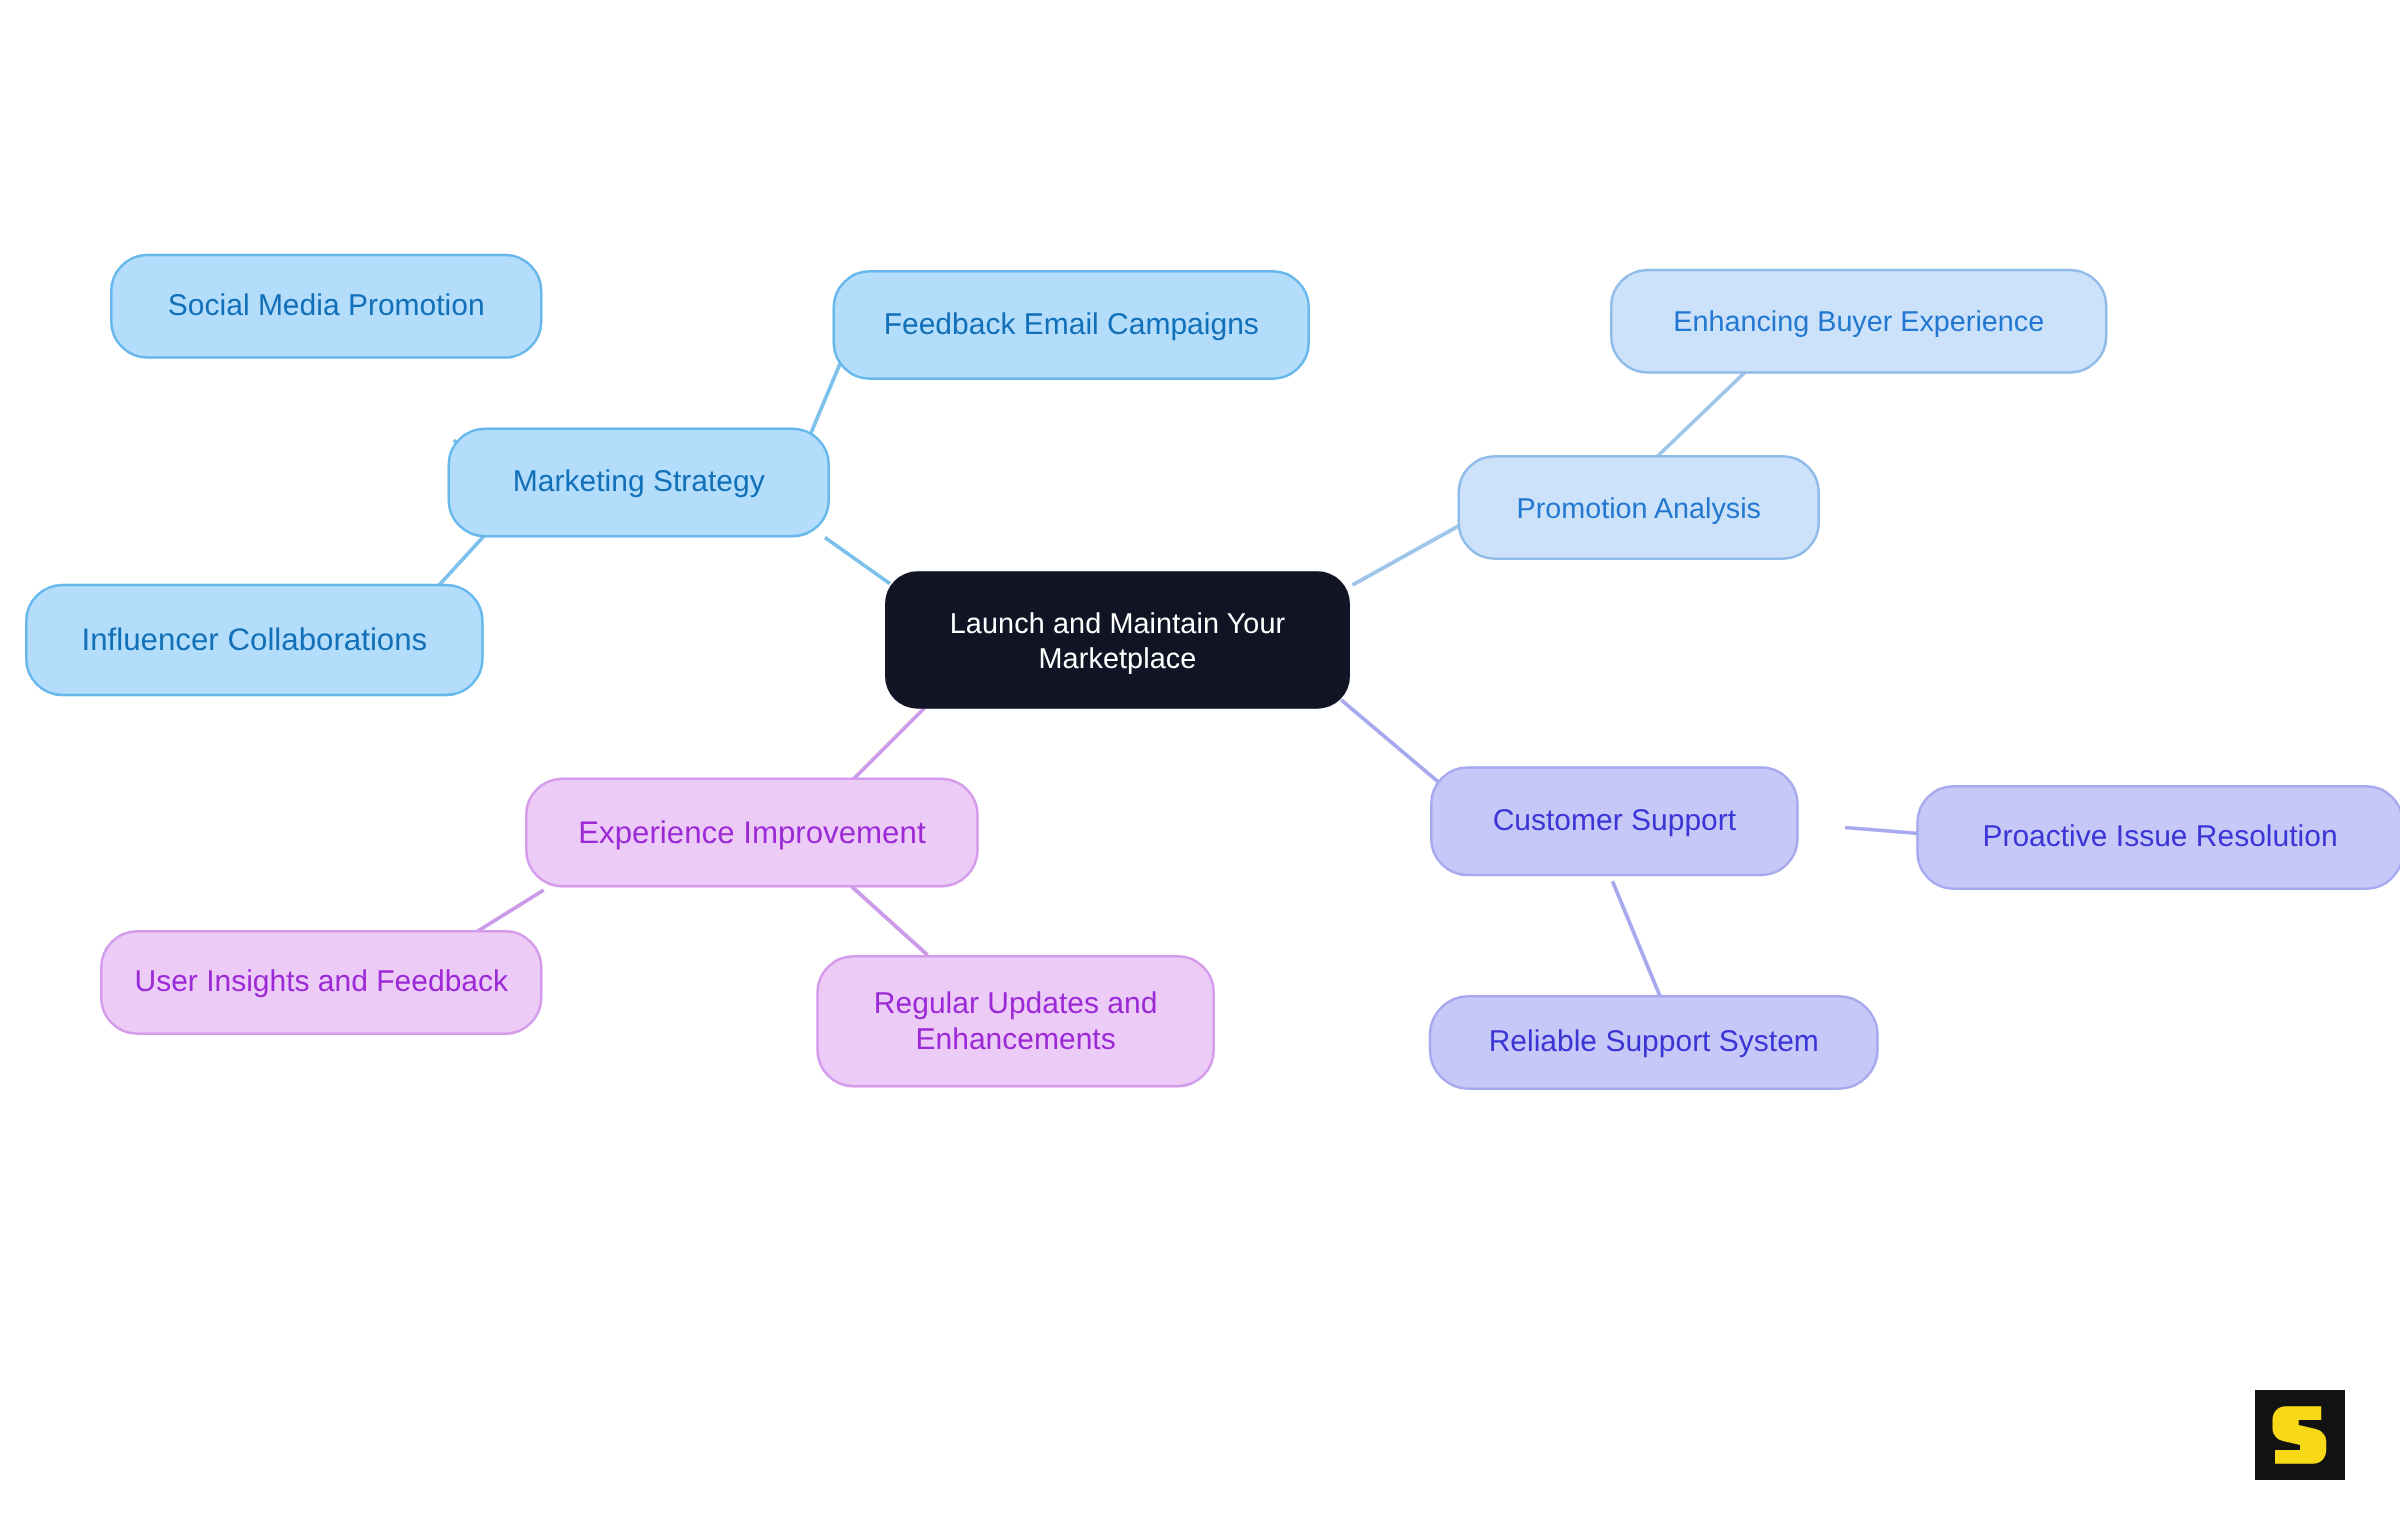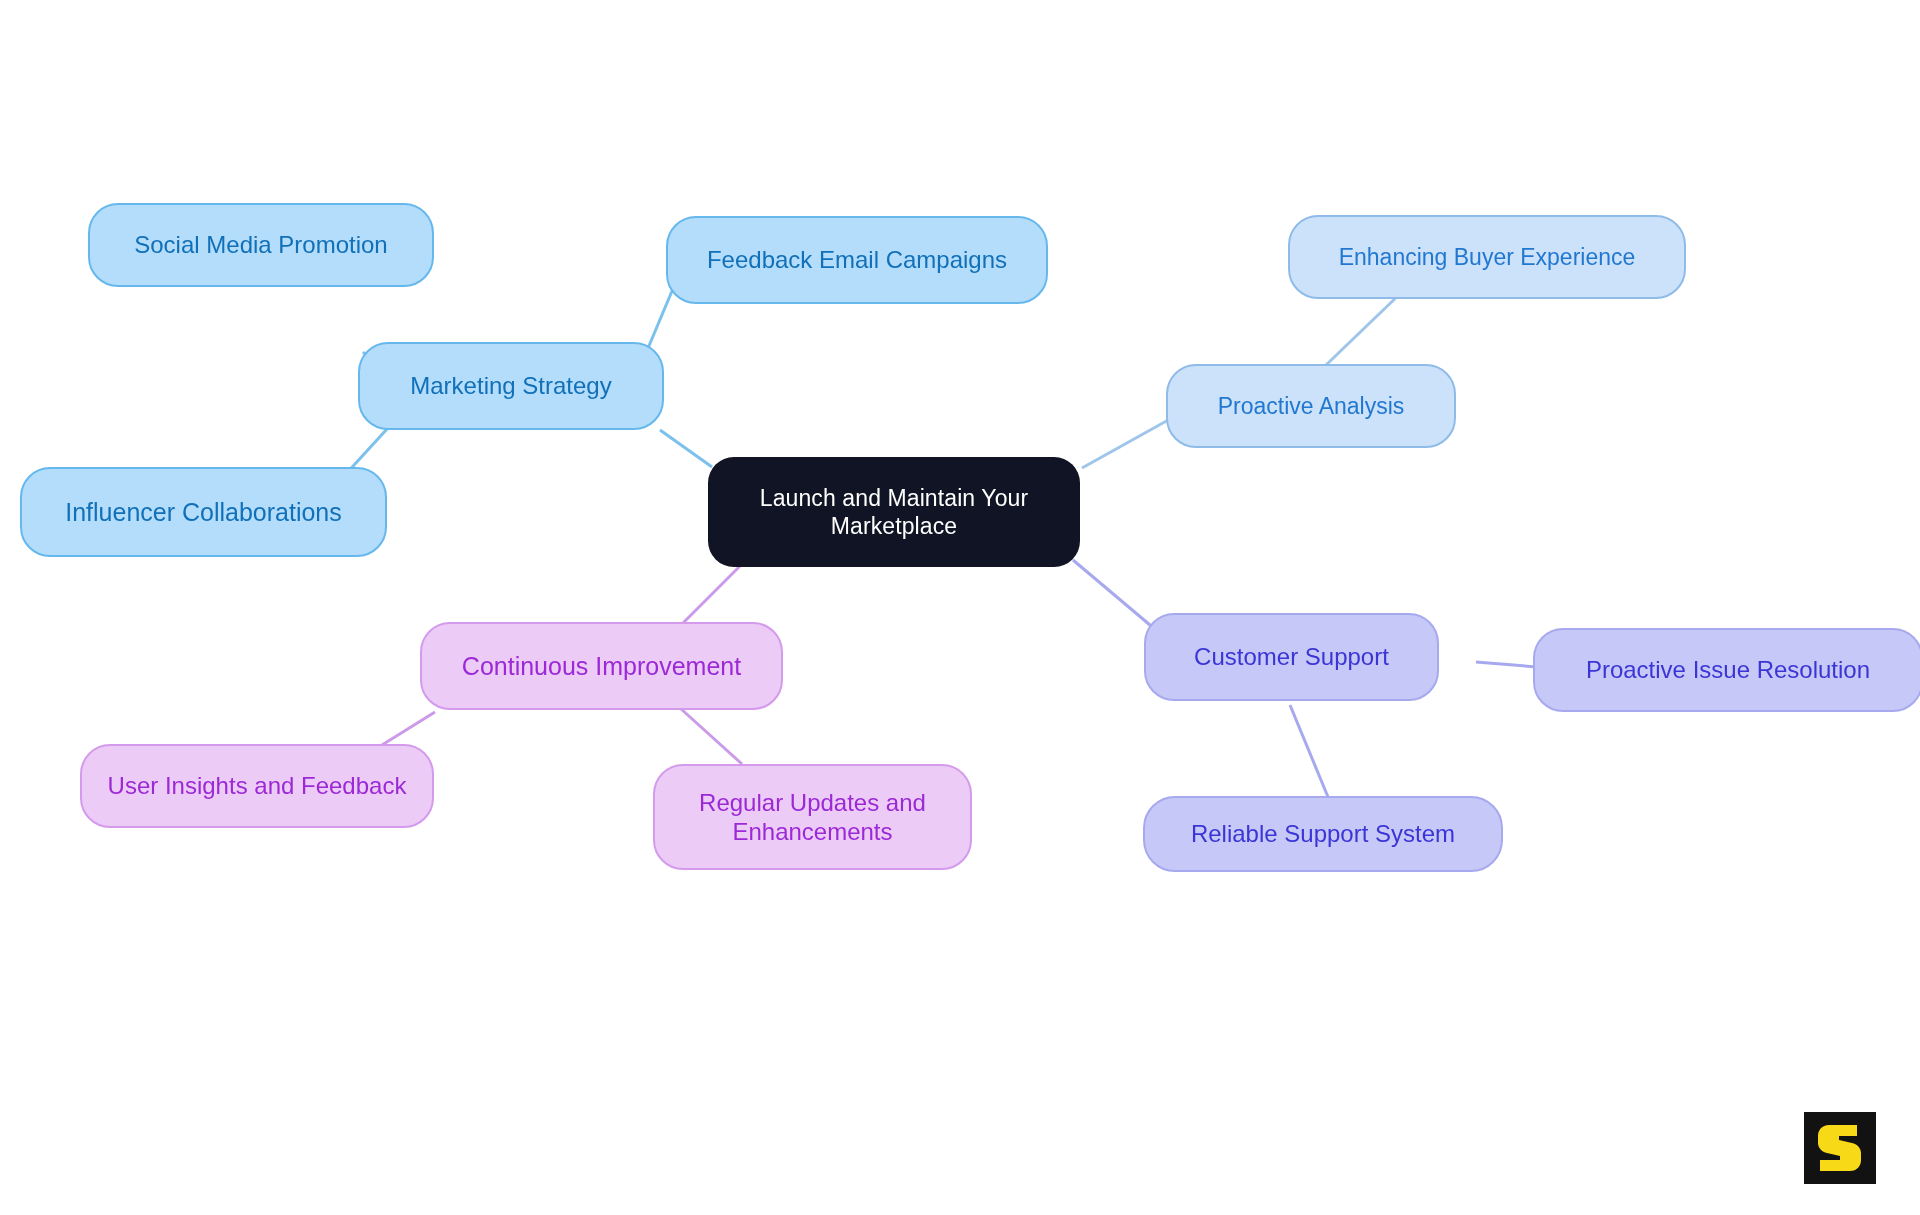--- a/index.html
+++ b/index.html
@@ -136,41 +136,41 @@
 
   <div class="node blue-a" style="left:666px; top:216px; width:382px; height:88px; font-size:24px;">
     <span class="node-label">Feedback Email Campaigns</span>
   </div>
 
   <div class="node blue-a" style="left:20px; top:467px; width:367px; height:90px; font-size:25px;">
     <span class="node-label">Influencer Collaborations</span>
   </div>
 
   <div class="node blue-b" style="left:1166px; top:364px; width:290px; height:84px; font-size:23px;">
-    <span class="node-label">Proactive Analysis</span>
+    <span class="node-label">Promotion Analysis</span>
   </div>
 
   <div class="node blue-b" style="left:1288px; top:215px; width:398px; height:84px; font-size:23px;">
     <span class="node-label">Enhancing Buyer Experience</span>
   </div>
 
   <div class="node periwinkle" style="left:1144px; top:613px; width:295px; height:88px; font-size:24px;">
     <span class="node-label">Customer Support</span>
   </div>
 
   <div class="node periwinkle" style="left:1533px; top:628px; width:390px; height:84px; font-size:24px;">
     <span class="node-label">Proactive Issue Resolution</span>
   </div>
 
   <div class="node periwinkle" style="left:1143px; top:796px; width:360px; height:76px; font-size:24px;border-radius:32px;">
     <span class="node-label">Reliable Support System</span>
   </div>
 
   <div class="node orchid" style="left:420px; top:622px; width:363px; height:88px; font-size:25px;">
-    <span class="node-label">Continuous Improvement</span>
+    <span class="node-label">Experience Improvement</span>
   </div>
 
   <div class="node orchid" style="left:80px; top:744px; width:354px; height:84px; font-size:24px;">
     <span class="node-label">User Insights and Feedback</span>
   </div>
 
   <div class="node orchid" style="left:653px; top:764px; width:319px; height:106px; font-size:24px;">
     <span class="node-label">Regular Updates and
 Enhancements</span>
   </div>

